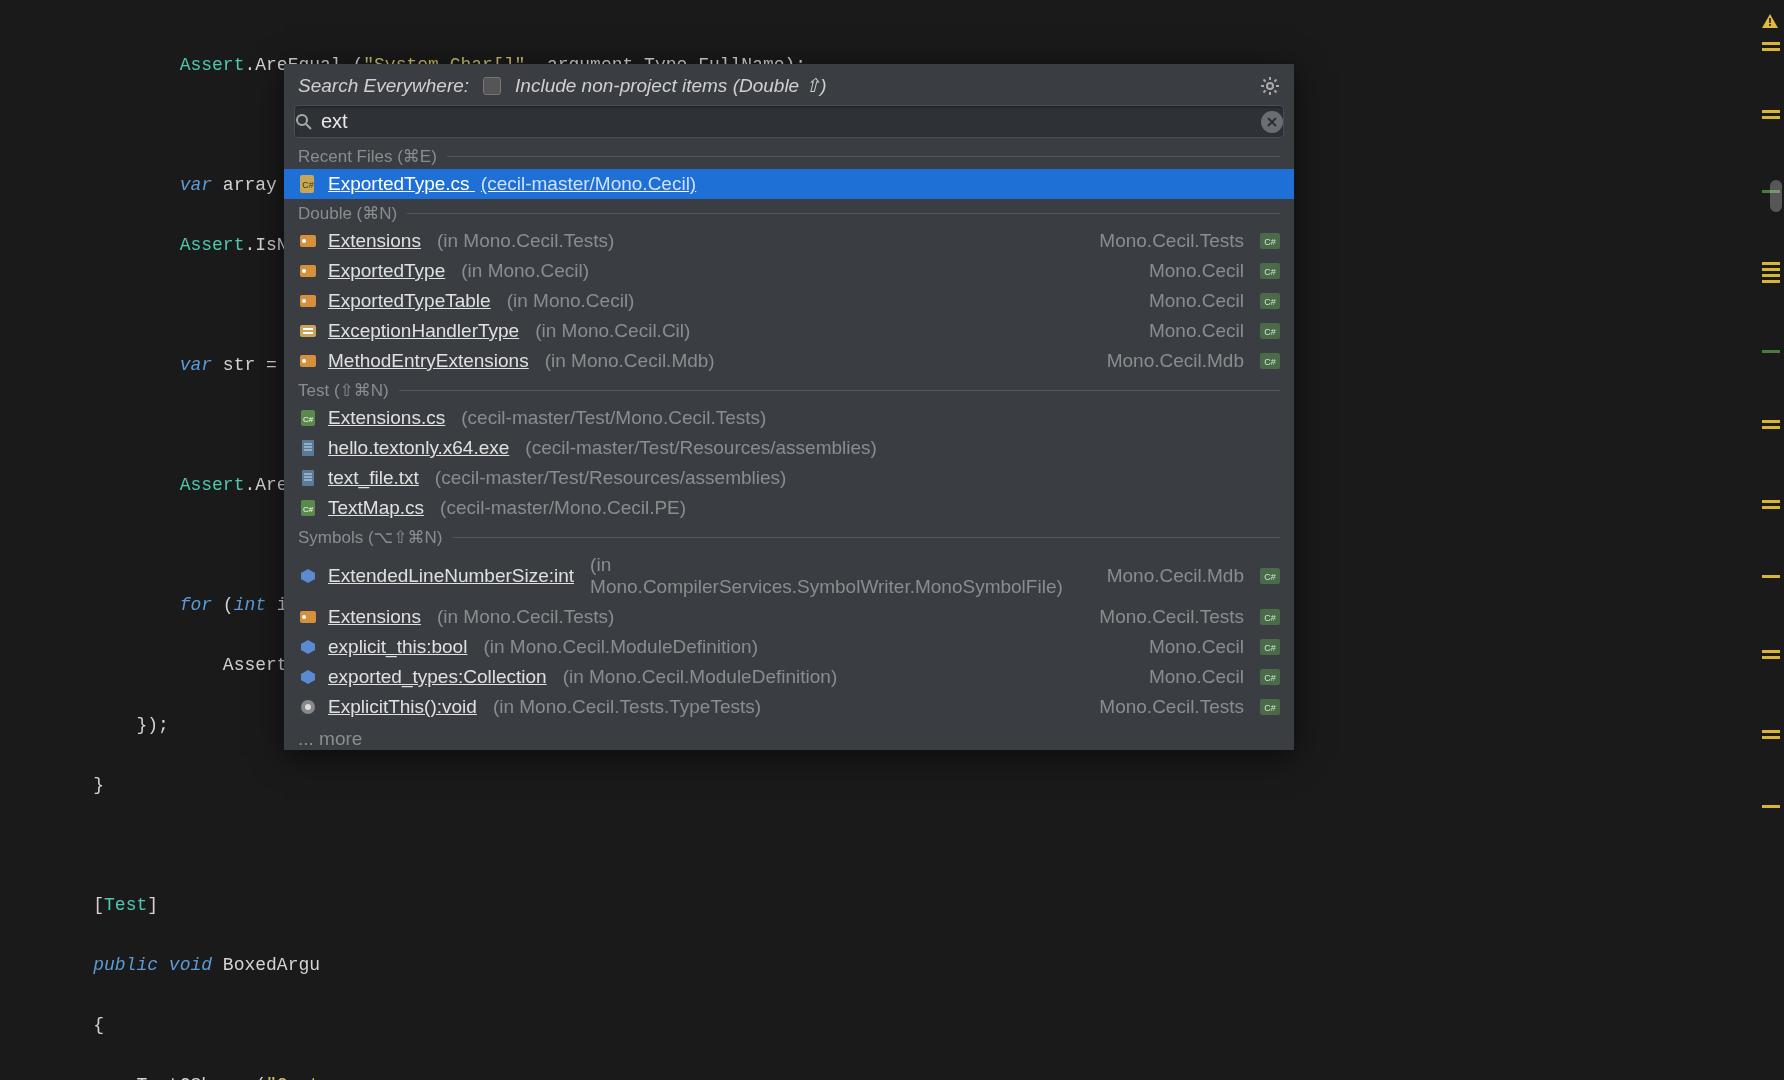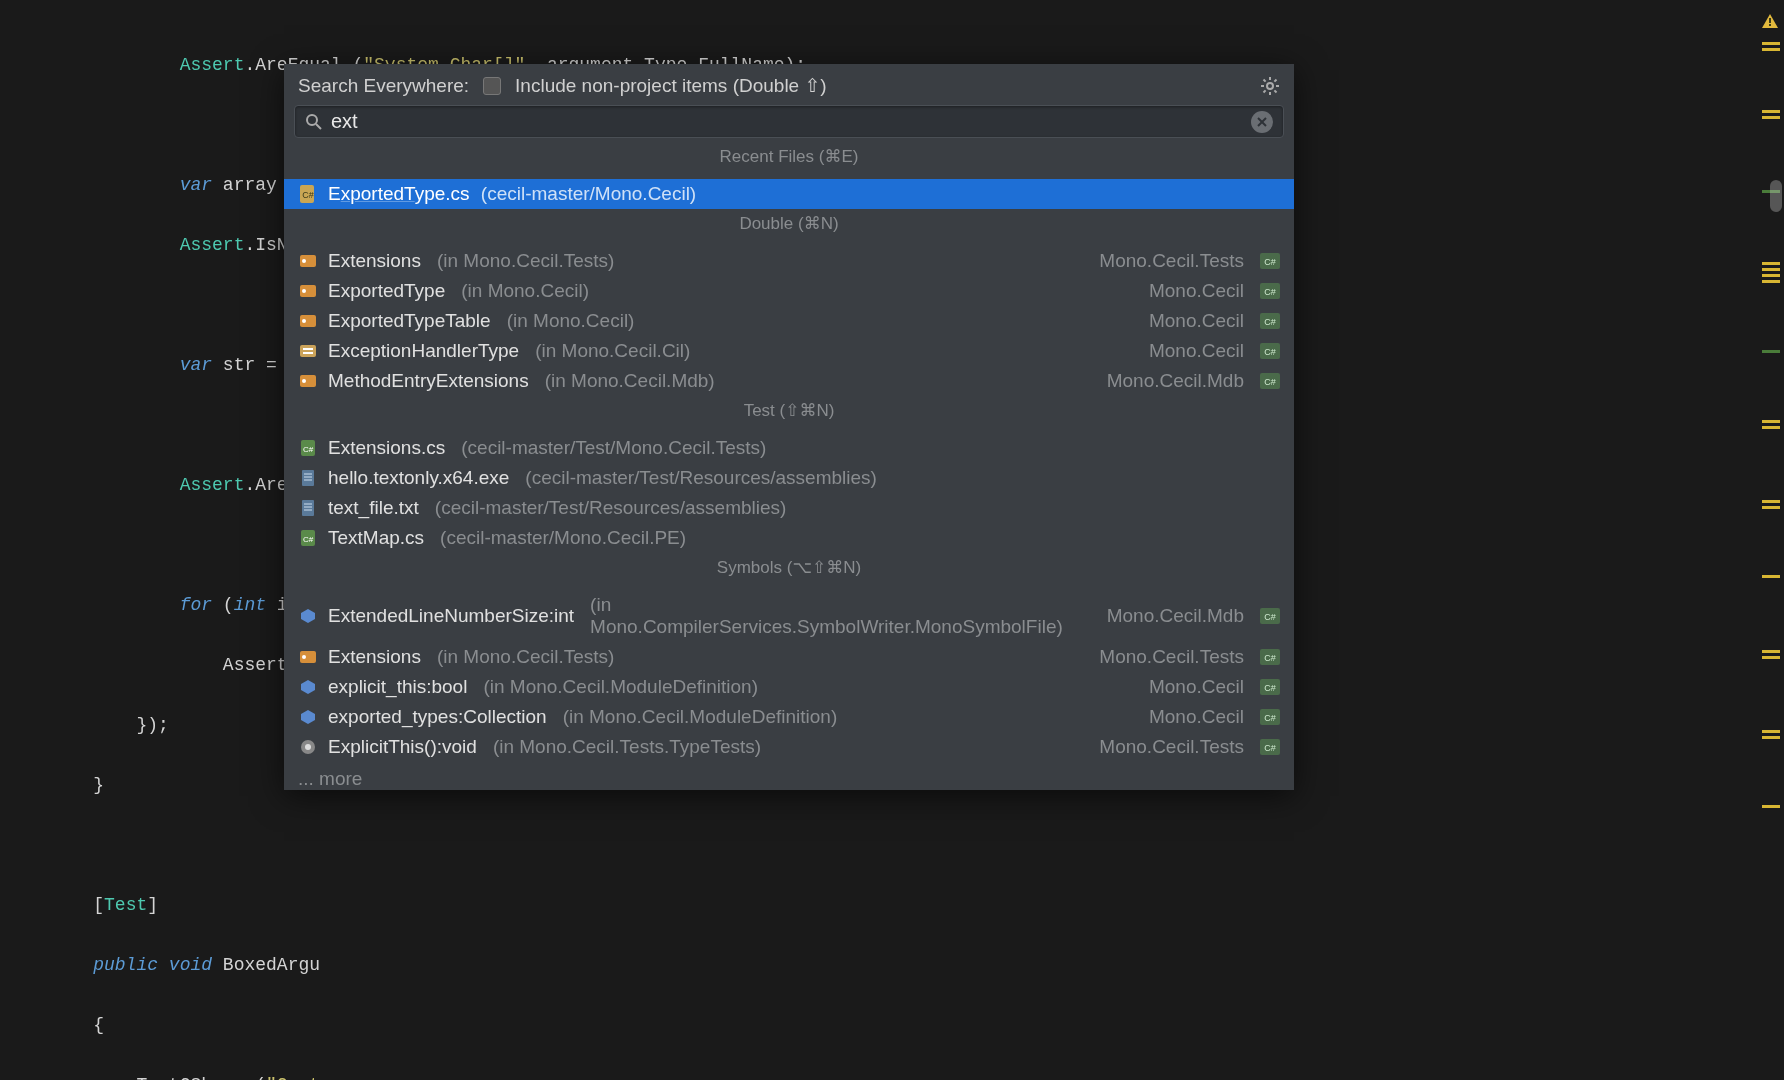--- a/index.html
+++ b/index.html
@@ -58,70 +58,69 @@
   font-family: -apple-system, "Helvetica Neue", sans-serif;
   font-size: 19px;
   color: #c8c8c8;
 }
 .popup-header {
   display: flex;
   align-items: center;
   padding: 10px 14px 8px 14px;
   gap: 14px;
 }
-.popup-header .label { color: #d0d0d0; }
+.popup-header .label { color: #d0d0d0; font-style: italic; }
 .checkbox {
   width: 18px; height: 18px;
   background: #555;
   border: 1px solid #777;
   border-radius: 3px;
   display: inline-block;
 }
 .gear {
   width: 20px; height: 20px;
   margin-left: auto;
 }
 .search-row {
   display: flex;
   align-items: center;
   background: #2e3237;
   margin: 0 10px 4px 10px;
   border-radius: 4px;
-  padding: 4px 10px;
+  padding: 4px 0;
   border: 1px solid #4a4f55;
   box-shadow: inset 0 1px 3px rgba(0,0,0,0.4);
 }
 .search-row .mag { width: 18px; height: 18px; margin-right: 8px; }
 .search-row .q { color: #e8e8e8; font-size: 20px; flex: 1; }
 .clear-btn {
   width: 22px; height: 22px;
   background: #6a6e73;
   border-radius: 50%;
   display: flex; align-items: center; justify-content: center;
   color: #2e3237; font-weight: bold;
 }
 .section-head {
   display: flex; align-items: center;
   color: #8a8d90;
   font-size: 17px;
   padding: 4px 14px 2px 14px;
   gap: 10px;
-  flex-direction: column;
 }
 .section-head .line {
   flex: 1; height: 1px; background: #555;
 }
 .result {
   display: flex; align-items: center;
   padding: 4px 14px;
   gap: 10px;
 }
 .result.selected { background: #1e6fd6; color: #fff; }
 .result .icon { width: 20px; height: 20px; flex-shrink: 0; }
-.result .main { flex: 0 0 auto; color: #e0e0e0; }
+.result .main { flex: 0 0 auto; color: #e0e0e0; text-decoration: underline; }
 .result.selected .main { color: #fff; }
 .result .hint { color: #8a8d90; margin-left: 6px; }
 .result.selected .hint { color: #cfe1f7; }
 .result .spacer { flex: 1; }
 .result .rhs { color: #8a8d90; }
 .result .badge { width: 20px; height: 16px; margin-left: 6px; flex-shrink: 0; }
 .hl-sel { color: #fff; text-decoration: underline; text-decoration-color: rgba(255,255,255,0.3); }
 .more-row { padding: 6px 14px 0 14px; color: #8a8d90; }
 </style>
 </head>

